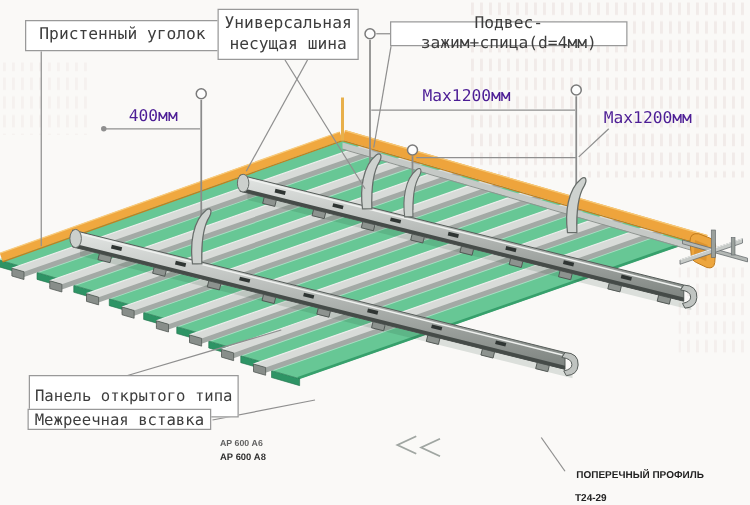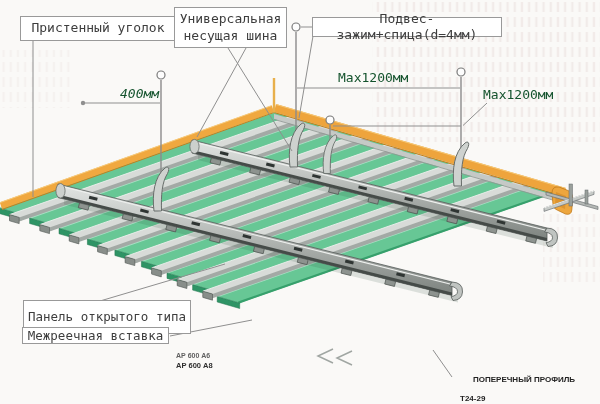--- a/index.html
+++ b/index.html
@@ -2,33 +2,33 @@
 <html><head>
 <meta charset="utf-8">
 <style>
   html,body{margin:0;padding:0;}
   body{width:600px;height:404px;position:relative;overflow:hidden;background:#faf9f7;
        font-family:"DejaVu Sans Mono",monospace;}
   .scene{position:absolute;left:0;top:0;}
   .callout{position:absolute;border:1px solid #999;background:#fff;color:#3d3d3d;
            font:13px "DejaVu Sans Mono",monospace;display:flex;align-items:center;
            justify-content:center;text-align:center;box-sizing:border-box;line-height:1.25;}
-  .dimtext{position:absolute;color:#14532d;font:13px "DejaVu Sans Mono",monospace;white-space:nowrap;}
+  .dimtext{position:absolute;color:#4c1d95;font:13px "DejaVu Sans Mono",monospace;white-space:nowrap;}
   .caption{position:absolute;font-family:Liberation Sans, sans-serif;font-weight:bold;white-space:nowrap;}
   #box1{left:20px;top:16px;width:156px;height:25px;}
   #box2{left:174px;top:7px;width:113px;height:41px;}
   #box3{left:312px;top:17px;width:190px;height:20px;}
   #box4{left:23px;top:300px;width:168px;height:34px;font-size:12.5px;}
   #box5{left:22px;top:327px;width:147px;height:17px;font-size:12.5px;text-align:right;}
-  #d400{left:120px;top:86px;font-style:italic;}
+  #d400{left:103px;top:86px;}
   #m1{left:338px;top:70px;}
   #m2{left:483px;top:87px;}
   #ap1{left:176px;top:352px;font-size:7px;color:#606060;}
   #ap2{left:176px;top:361px;font-size:7.5px;color:#2e2e2e;}
-  #pp{left:473px;top:375px;font-size:8px;color:#222;}
+  #pp{left:461px;top:375px;font-size:8px;color:#222;}
   #t24{left:460px;top:394px;font-size:8px;color:#222;}
 </style>
 </head>
 <body style="background: rgb(250, 249, 247);">
 
 <svg id="scene" class="scene" width="600" height="404" viewBox="0 0 600 404">
   <defs>
     <linearGradient id="railGrad" x1="0" y1="0" x2="0" y2="1">
       <stop offset="0" stop-color="#e3e6e4"></stop>
       <stop offset="0.45" stop-color="#b6bab7"></stop>

